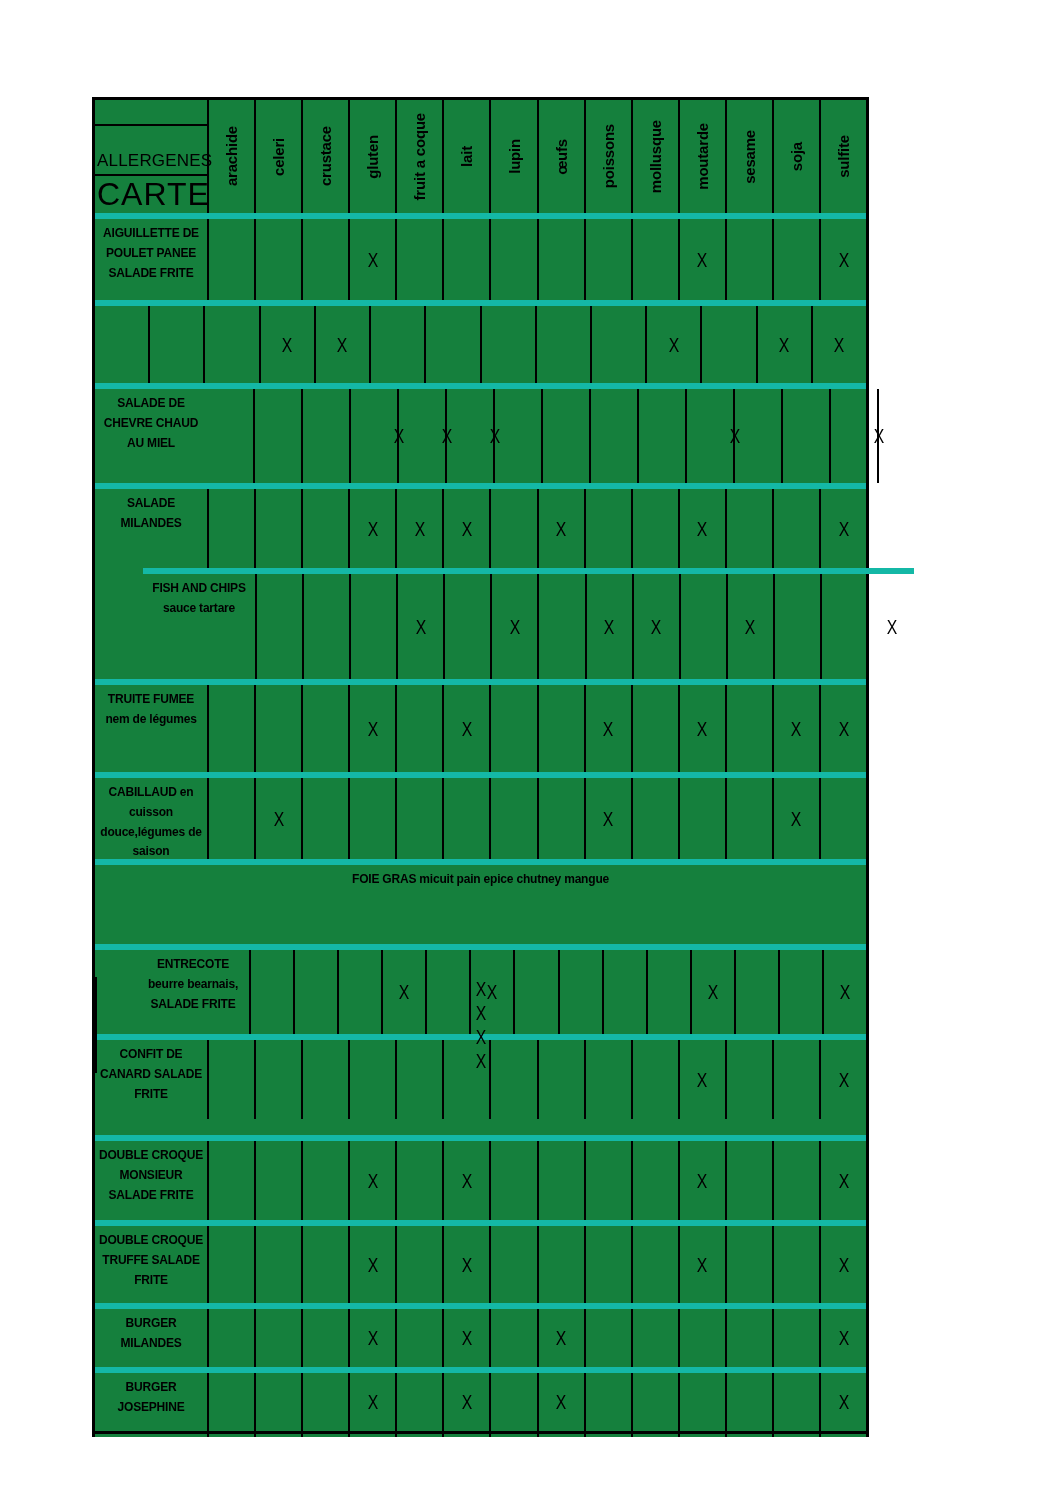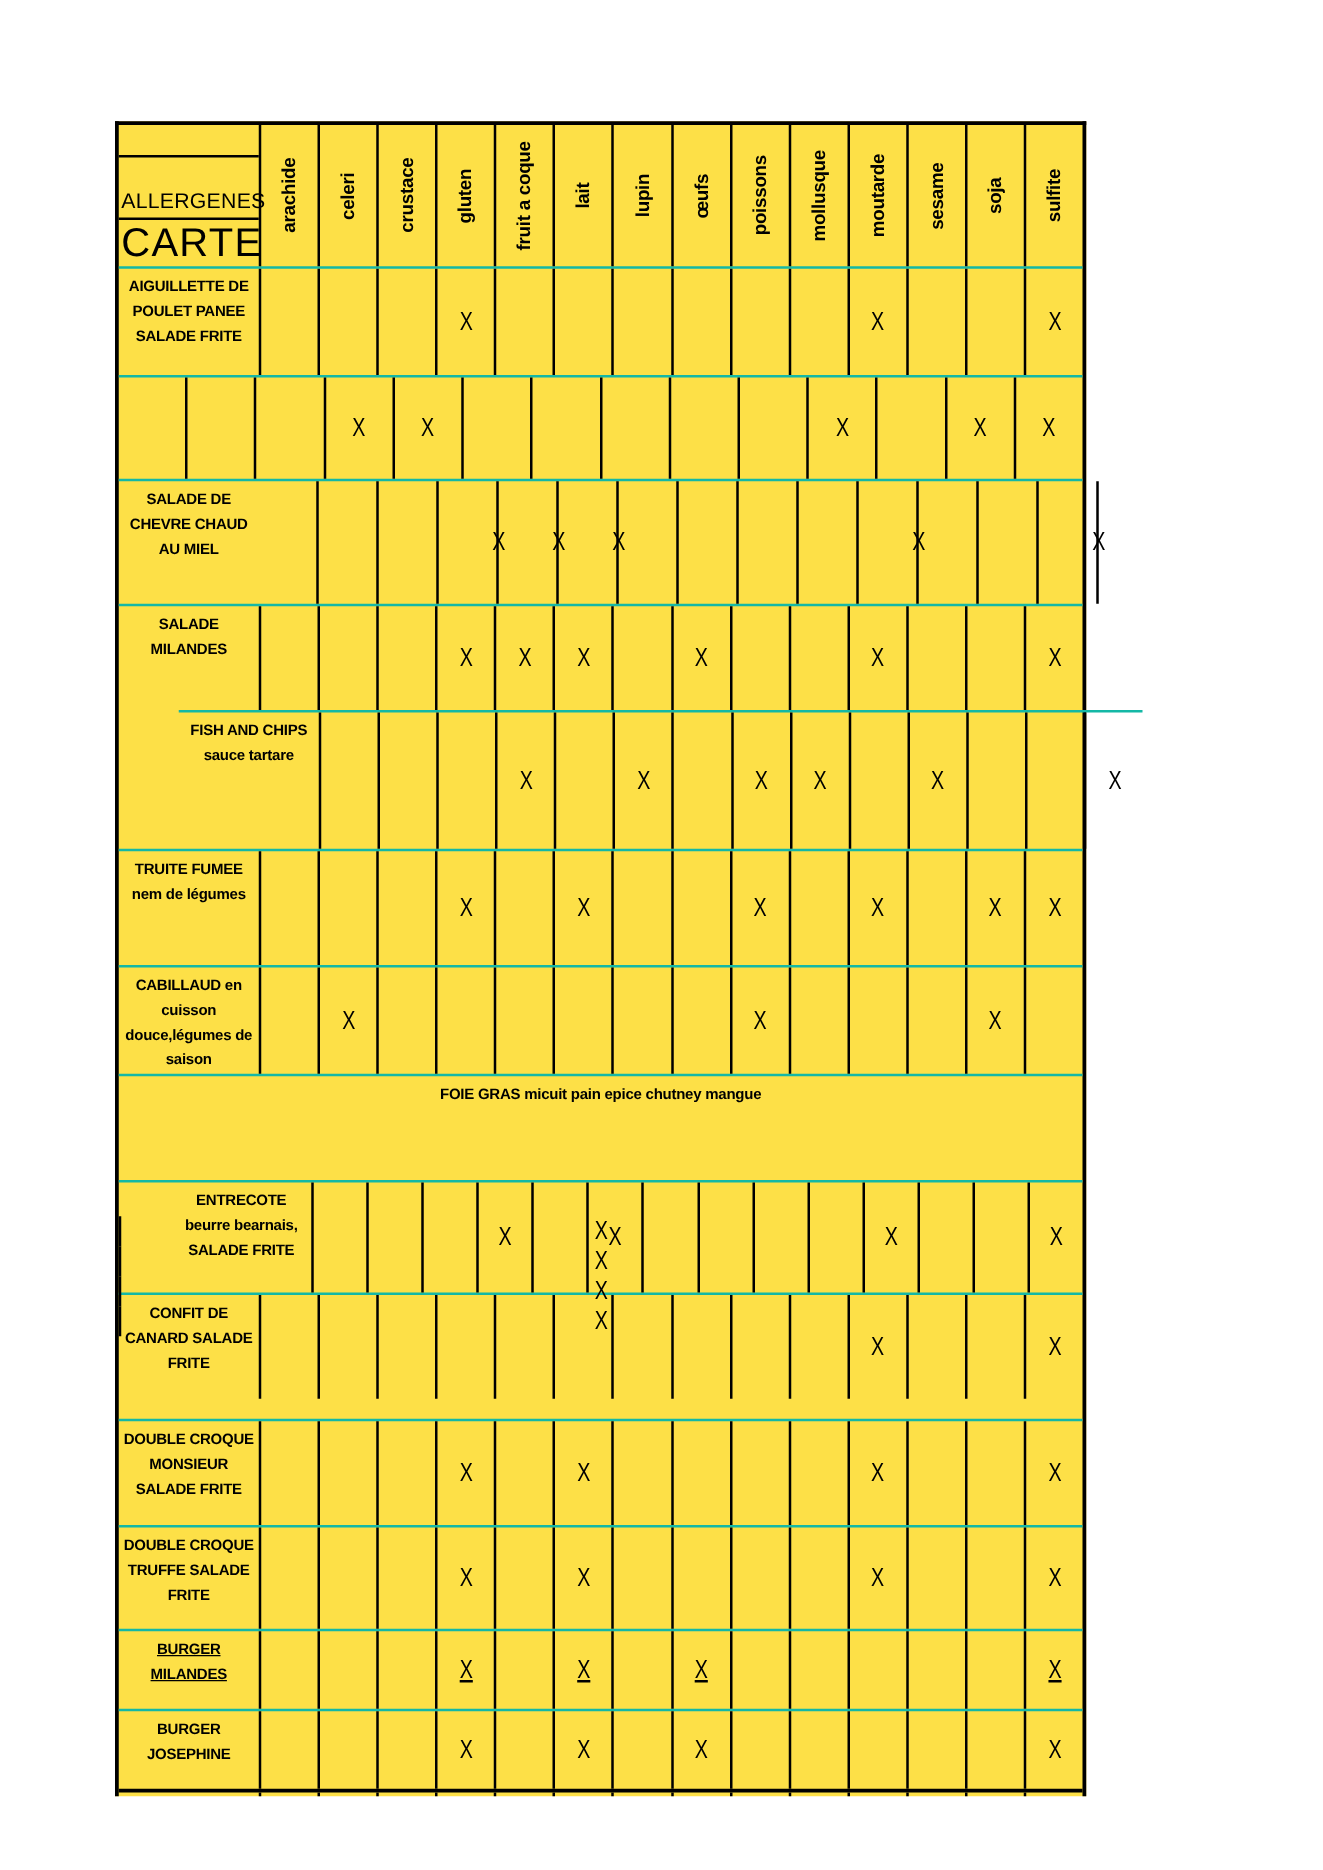--- a/index.html
+++ b/index.html
@@ -10,39 +10,39 @@
     font-family: "Liberation Sans", sans-serif;
     color: #000000;
     overflow: hidden;
   }
   .allergen-table {
     position: absolute;
     left: 92px; top: 97px;
     width: 777px;
     border: 3px solid #000;
     border-bottom: none;
-    background: #fde047;
+    background: #15803d;
   }
   .t-row { display: flex; width: 100%; }
   .header-row { height: 113px; }
-  .body-row { border-top: 2px solid #14b8a6; }
+  .body-row { border-top: 6px solid #14b8a6; }
   
   #body-rows .body-row:nth-child(1)  { height: 87px; }
   #body-rows .body-row:nth-child(2)  { height: 83px; }
   #body-rows .body-row:nth-child(3)  { height: 100px; gap: 46px; }
   #body-rows .body-row:nth-child(4)  { height: 85px; }
   #body-rows .body-row:nth-child(5)  { height: 111px; margin-left: 48px; }
   #body-rows .body-row:nth-child(6)  { height: 93px; }
   #body-rows .body-row:nth-child(7)  { height: 87px; }
   #body-rows .body-row:nth-child(8)  { height: 85px; flex-direction: column; }
   #body-rows .body-row:nth-child(9)  { height: 90px; padding-left: 42px; }
   #body-rows .body-row:nth-child(10) { height: 85px; }
   #body-rows .body-row:nth-child(11) { height: 85px; margin-top: 16px; }
   #body-rows .body-row:nth-child(12) { height: 83px; }
-  #body-rows .body-row:nth-child(13) { height: 64px; text-decoration: underline; }
+  #body-rows .body-row:nth-child(13) { height: 64px; }
   #body-rows .body-row:nth-child(14) { height: 64px; }
   .stub-row { border-top: 3px solid #000; height: 6px; }
 
   .cell { border-left: 2px solid #000; min-width: 0; }
   .cell:first-child { border-left: none; }
   .label-col { flex: 0 0 112px; }
   .mark-col  { flex: 1 1 0; display: flex; align-items: center; justify-content: center; }
 
   
   .corner-cell { display: flex; flex-direction: column; }

